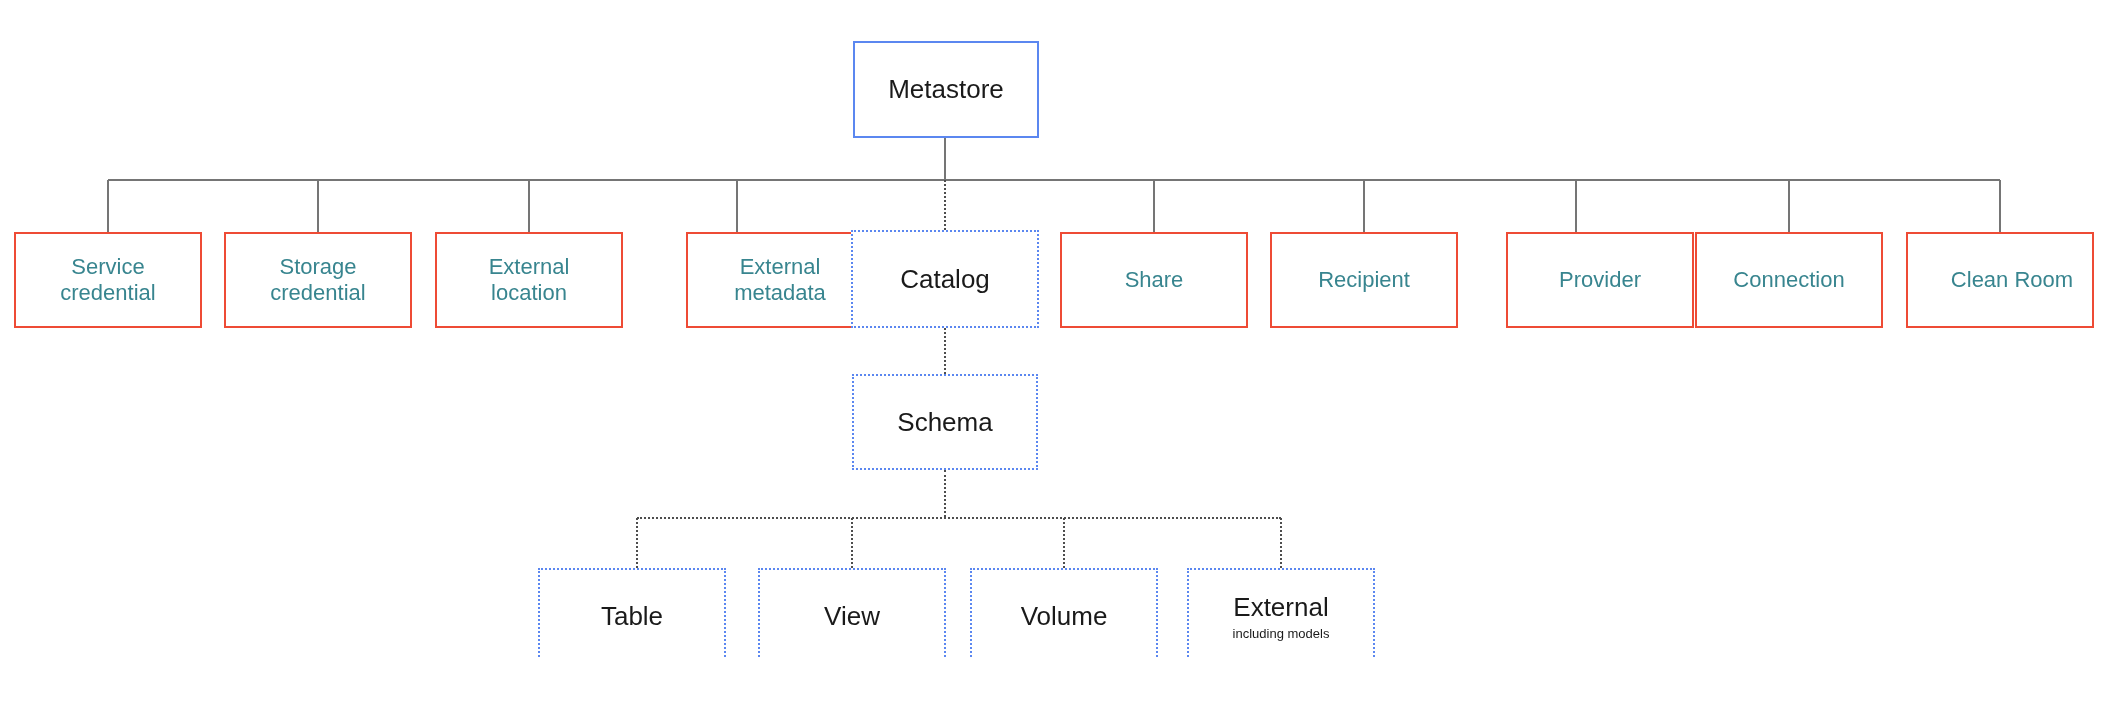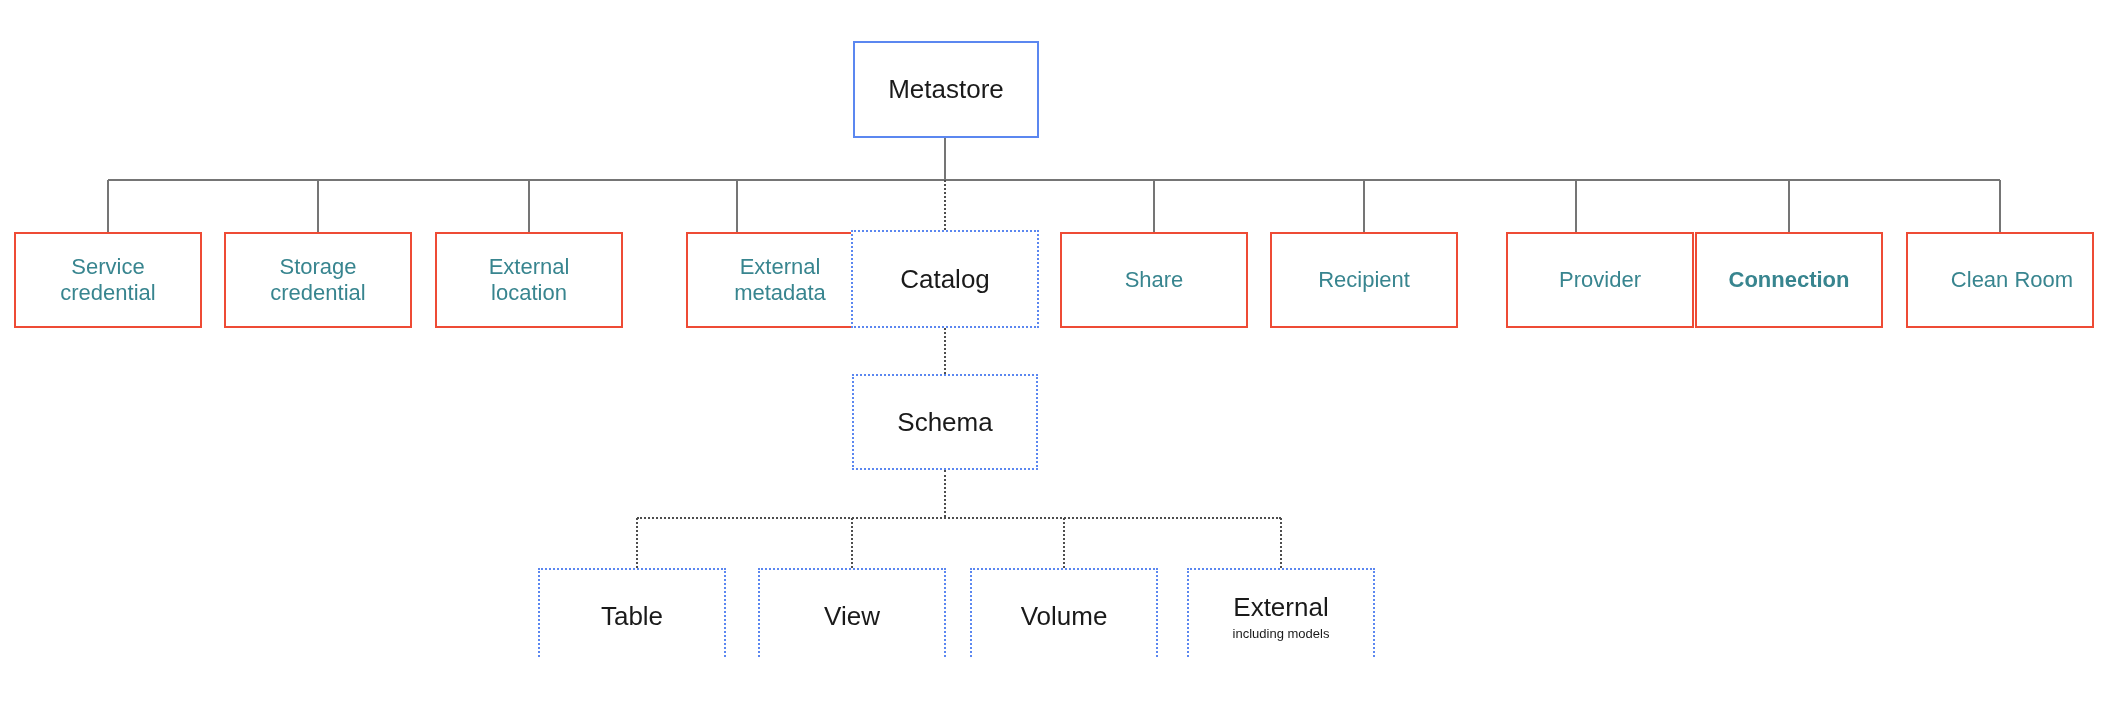--- a/index.html
+++ b/index.html
@@ -116,21 +116,21 @@
   </div>
   <div class="box red-solid" style="left:1060px; top:232px; width:188px; height:96px;">
     <span>Share</span>
   </div>
   <div class="box red-solid" style="left:1270px; top:232px; width:188px; height:96px;">
     <span>Recipient</span>
   </div>
   <div class="box red-solid" style="left:1482px; top:232px; width:188px; height:96px;margin-left:24px;">
     <span>Provider</span>
   </div>
-  <div class="box red-solid" style="left:1695px; top:232px; width:188px; height:96px;font-weight:bold;">
+  <div class="box red-solid" style="left:1695px; top:232px; width:188px; height:96px;">
     <span>Connection</span>
   </div>
   <div class="box red-solid" style="left:1906px; top:232px; width:188px; height:96px;padding-left:38px;">
     <span>Clean Room</span>
   </div>
 
   <div class="vline dot" style="left:944px; top:328px; height:46px;"></div>
 
   <div class="box blue-dotted" style="left:852px; top:374px; width:186px; height:96px;">
     <span>Schema</span>

